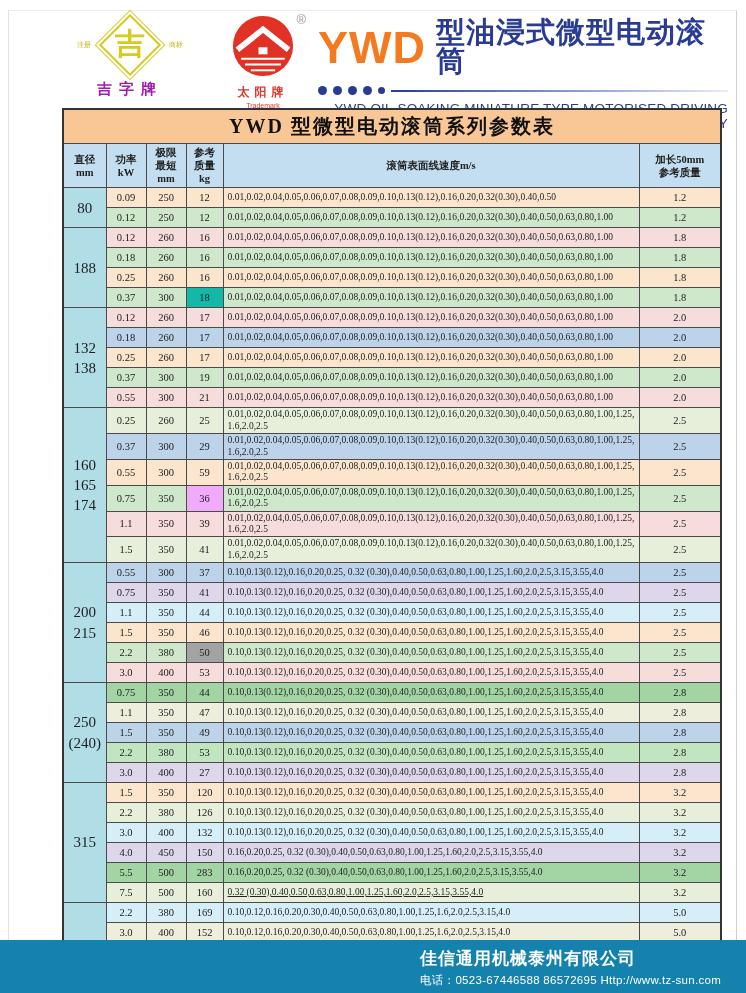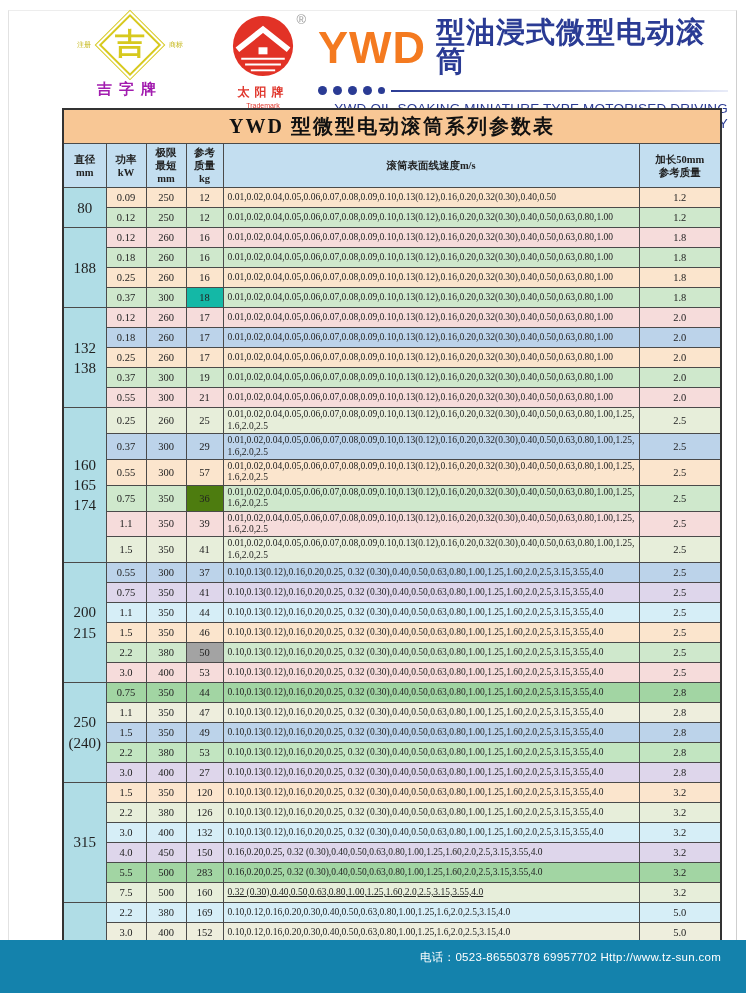--- a/index.html
+++ b/index.html
@@ -221,28 +221,28 @@
           <tr>
             <td class="num" style="background: rgb(188, 211, 234);">0.37</td>
             <td class="num" style="background: rgb(188, 211, 234);">300</td>
             <td class="num" style="background: rgb(188, 211, 234);">29</td>
             <td class="speed" style="background: rgb(188, 211, 234);">0.01,0.02,0.04,0.05,0.06,0.07,0.08,0.09,0.10,0.13(0.12),0.16,0.20,0.32(0.30),0.40,0.50,0.63,0.80,1.00,1.25,1.6,2.0,2.5</td>
             <td class="num" style="background: rgb(188, 211, 234);">2.5</td>
           </tr>
           <tr>
             <td class="num" style="background: rgb(251, 229, 205);">0.55</td>
             <td class="num" style="background: rgb(251, 229, 205);">300</td>
-            <td class="num" style="background: rgb(251, 229, 205);">57</td>
+            <td class="num" style="background: rgb(251, 229, 205);">59</td>
             <td class="speed" style="background: rgb(251, 229, 205);">0.01,0.02,0.04,0.05,0.06,0.07,0.08,0.09,0.10,0.13(0.12),0.16,0.20,0.32(0.30),0.40,0.50,0.63,0.80,1.00,1.25,1.6,2.0,2.5</td>
             <td class="num" style="background: rgb(251, 229, 205);">2.5</td>
           </tr>
           <tr>
             <td class="num" style="background: rgb(207, 232, 204);">0.75</td>
             <td class="num" style="background: rgb(207, 232, 204);">350</td>
-            <td class="num" style="background: #4d7c0f;">36</td>
+            <td class="num" style="background: #f0abfc;">36</td>
             <td class="speed" style="background: rgb(207, 232, 204);">0.01,0.02,0.04,0.05,0.06,0.07,0.08,0.09,0.10,0.13(0.12),0.16,0.20,0.32(0.30),0.40,0.50,0.63,0.80,1.00,1.25,1.6,2.0,2.5</td>
             <td class="num" style="background: rgb(207, 232, 204);">2.5</td>
           </tr>
           <tr>
             <td class="num" style="background: rgb(246, 220, 219);">1.1</td>
             <td class="num" style="background: rgb(246, 220, 219);">350</td>
             <td class="num" style="background: rgb(246, 220, 219);">39</td>
             <td class="speed" style="background: rgb(246, 220, 219);">0.01,0.02,0.04,0.05,0.06,0.07,0.08,0.09,0.10,0.13(0.12),0.16,0.20,0.32(0.30),0.40,0.50,0.63,0.80,1.00,1.25,1.6,2.0,2.5</td>
             <td class="num" style="background: rgb(246, 220, 219);">2.5</td>
           </tr>
@@ -410,16 +410,17 @@
             <td class="num" style="background: rgb(188, 211, 234);">190</td>
             <td class="speed" style="background: rgb(188, 211, 234);">0.30,0.40,0.50,0.63,0.80,1.00,1.25,1.6,2.0,2.5,3.15,4.0</td>
             <td class="num" style="background: rgb(188, 211, 234);">5.0</td>
           </tr>
         </tbody>
     </table>
   </div>
 
   <div class="footer">
     <div class="f-col right">
-      <div class="f-line">电话：0523-86550378 69957702   Http://www.tz-sun.com</div>
+      <div class="f-name">佳信通用机械泰州有限公司</div>
+      <div class="f-line">电话：0523-67446588 86572695   Http://www.tz-sun.com</div>
     </div>
   </div>
 </div>
 
 </body></html>

